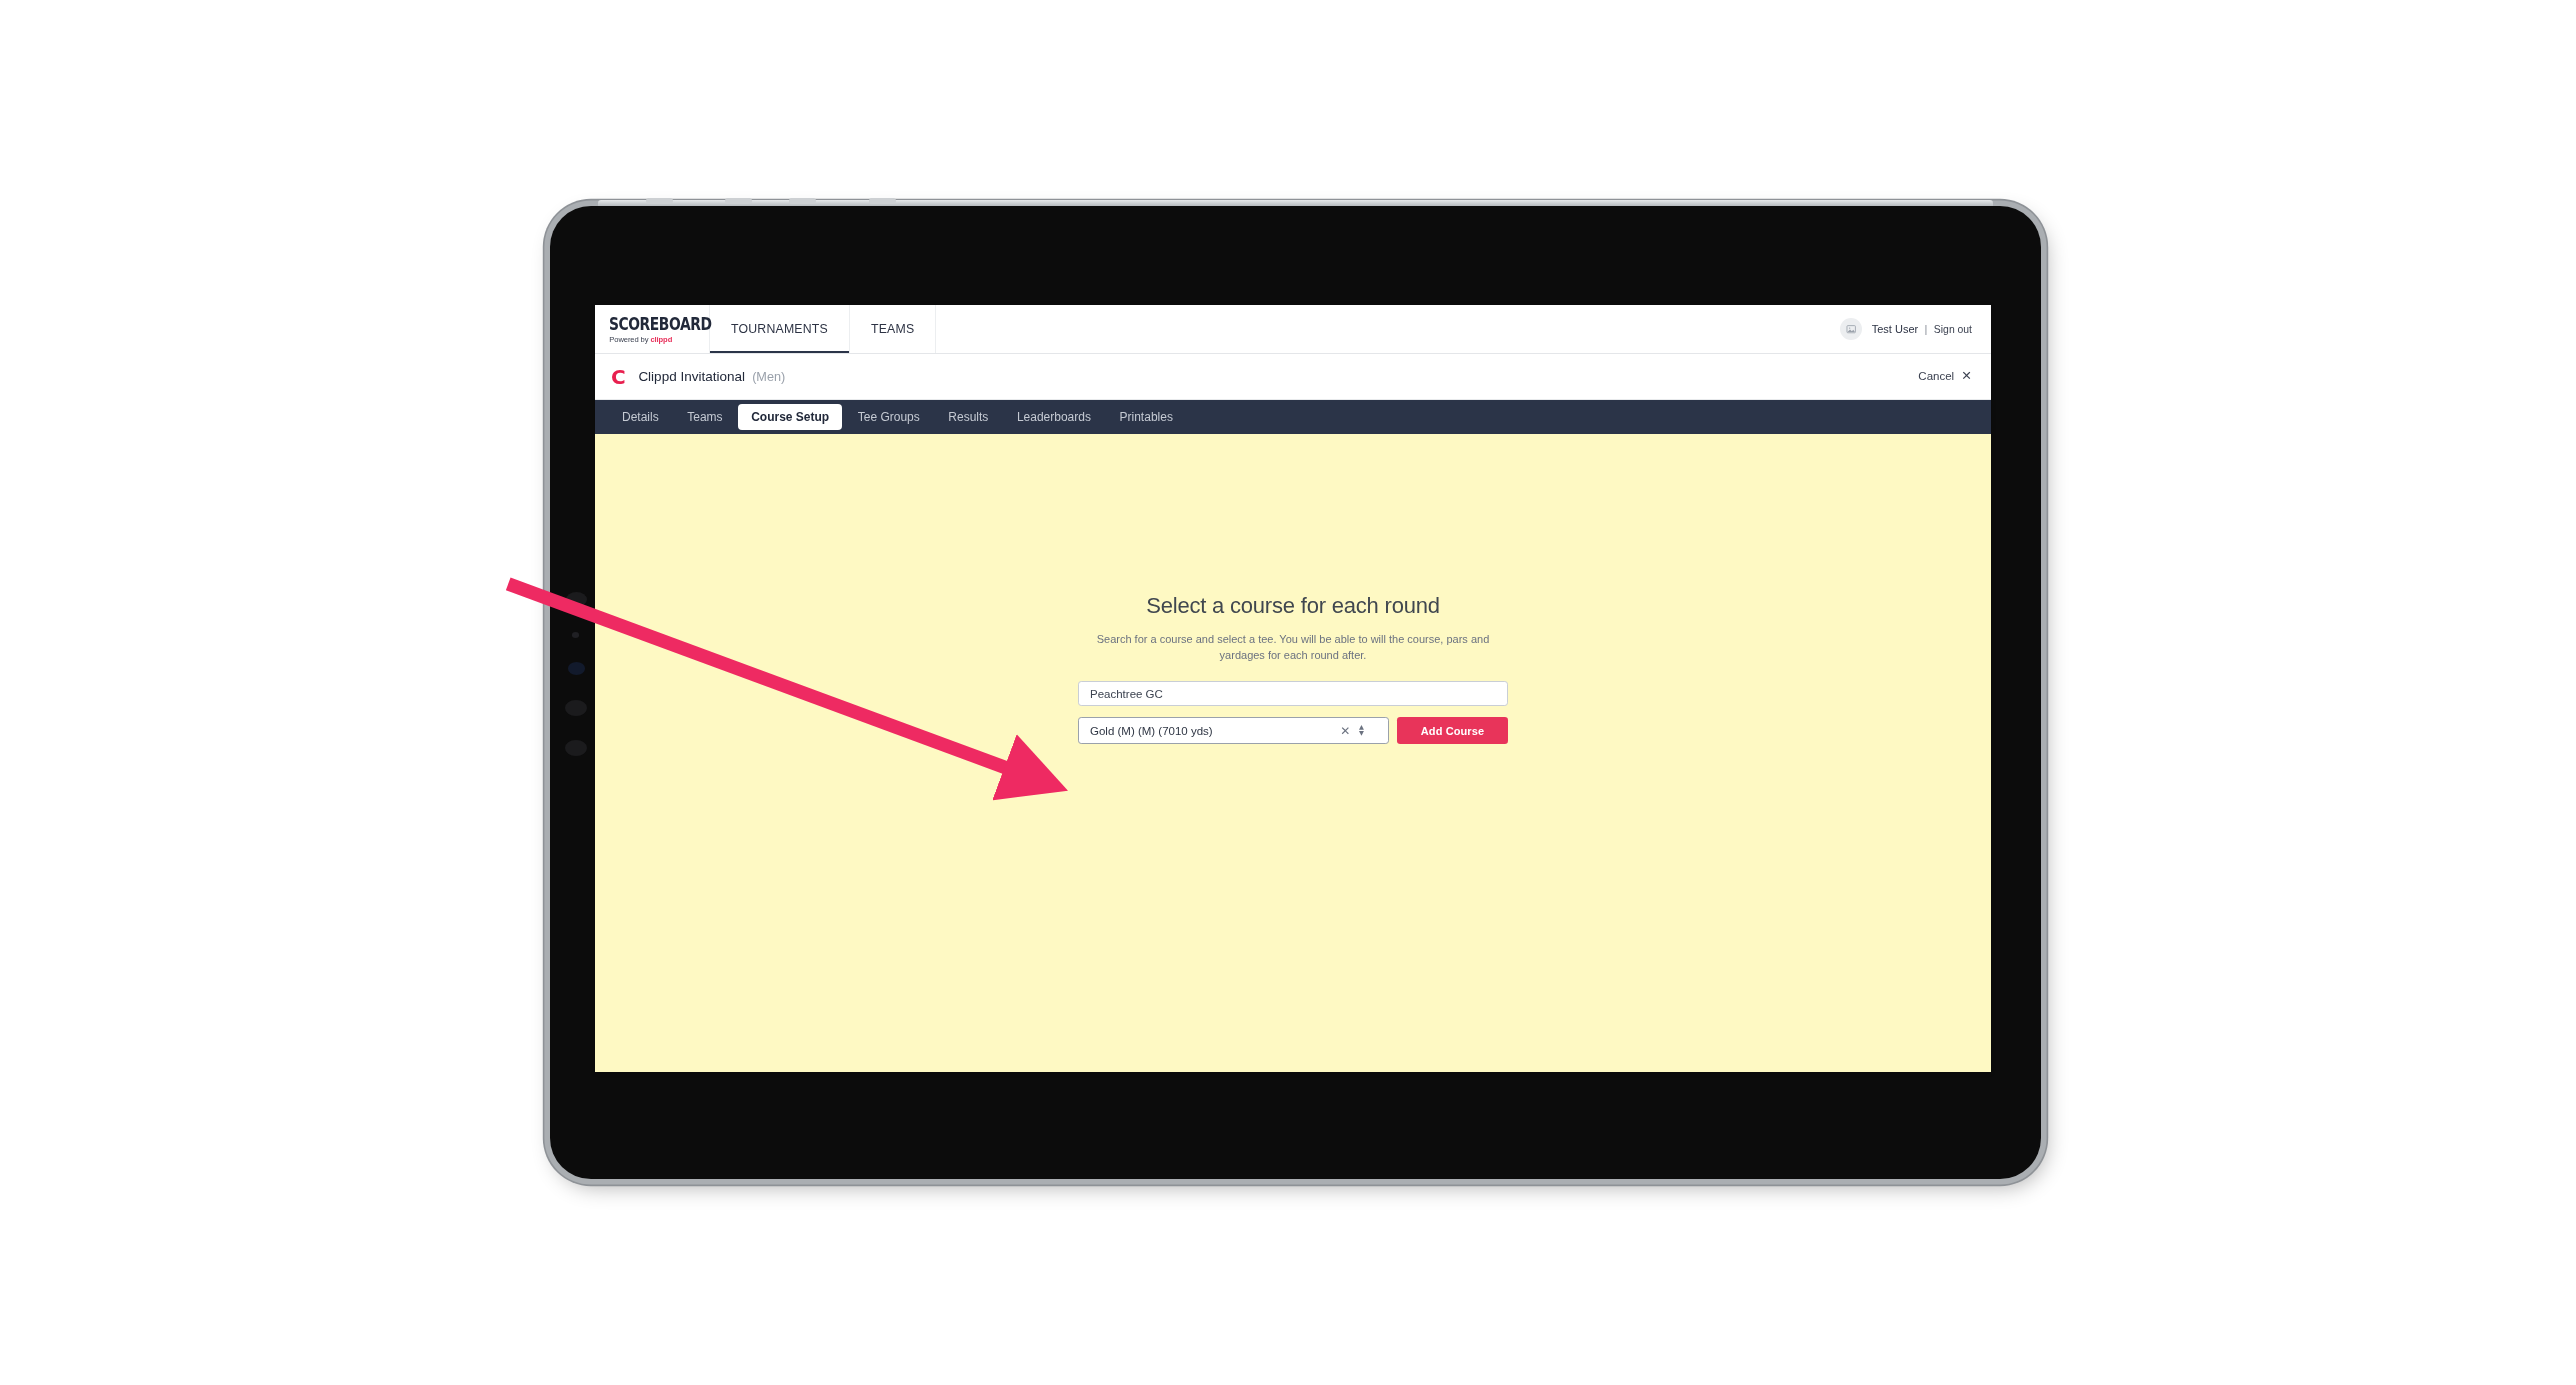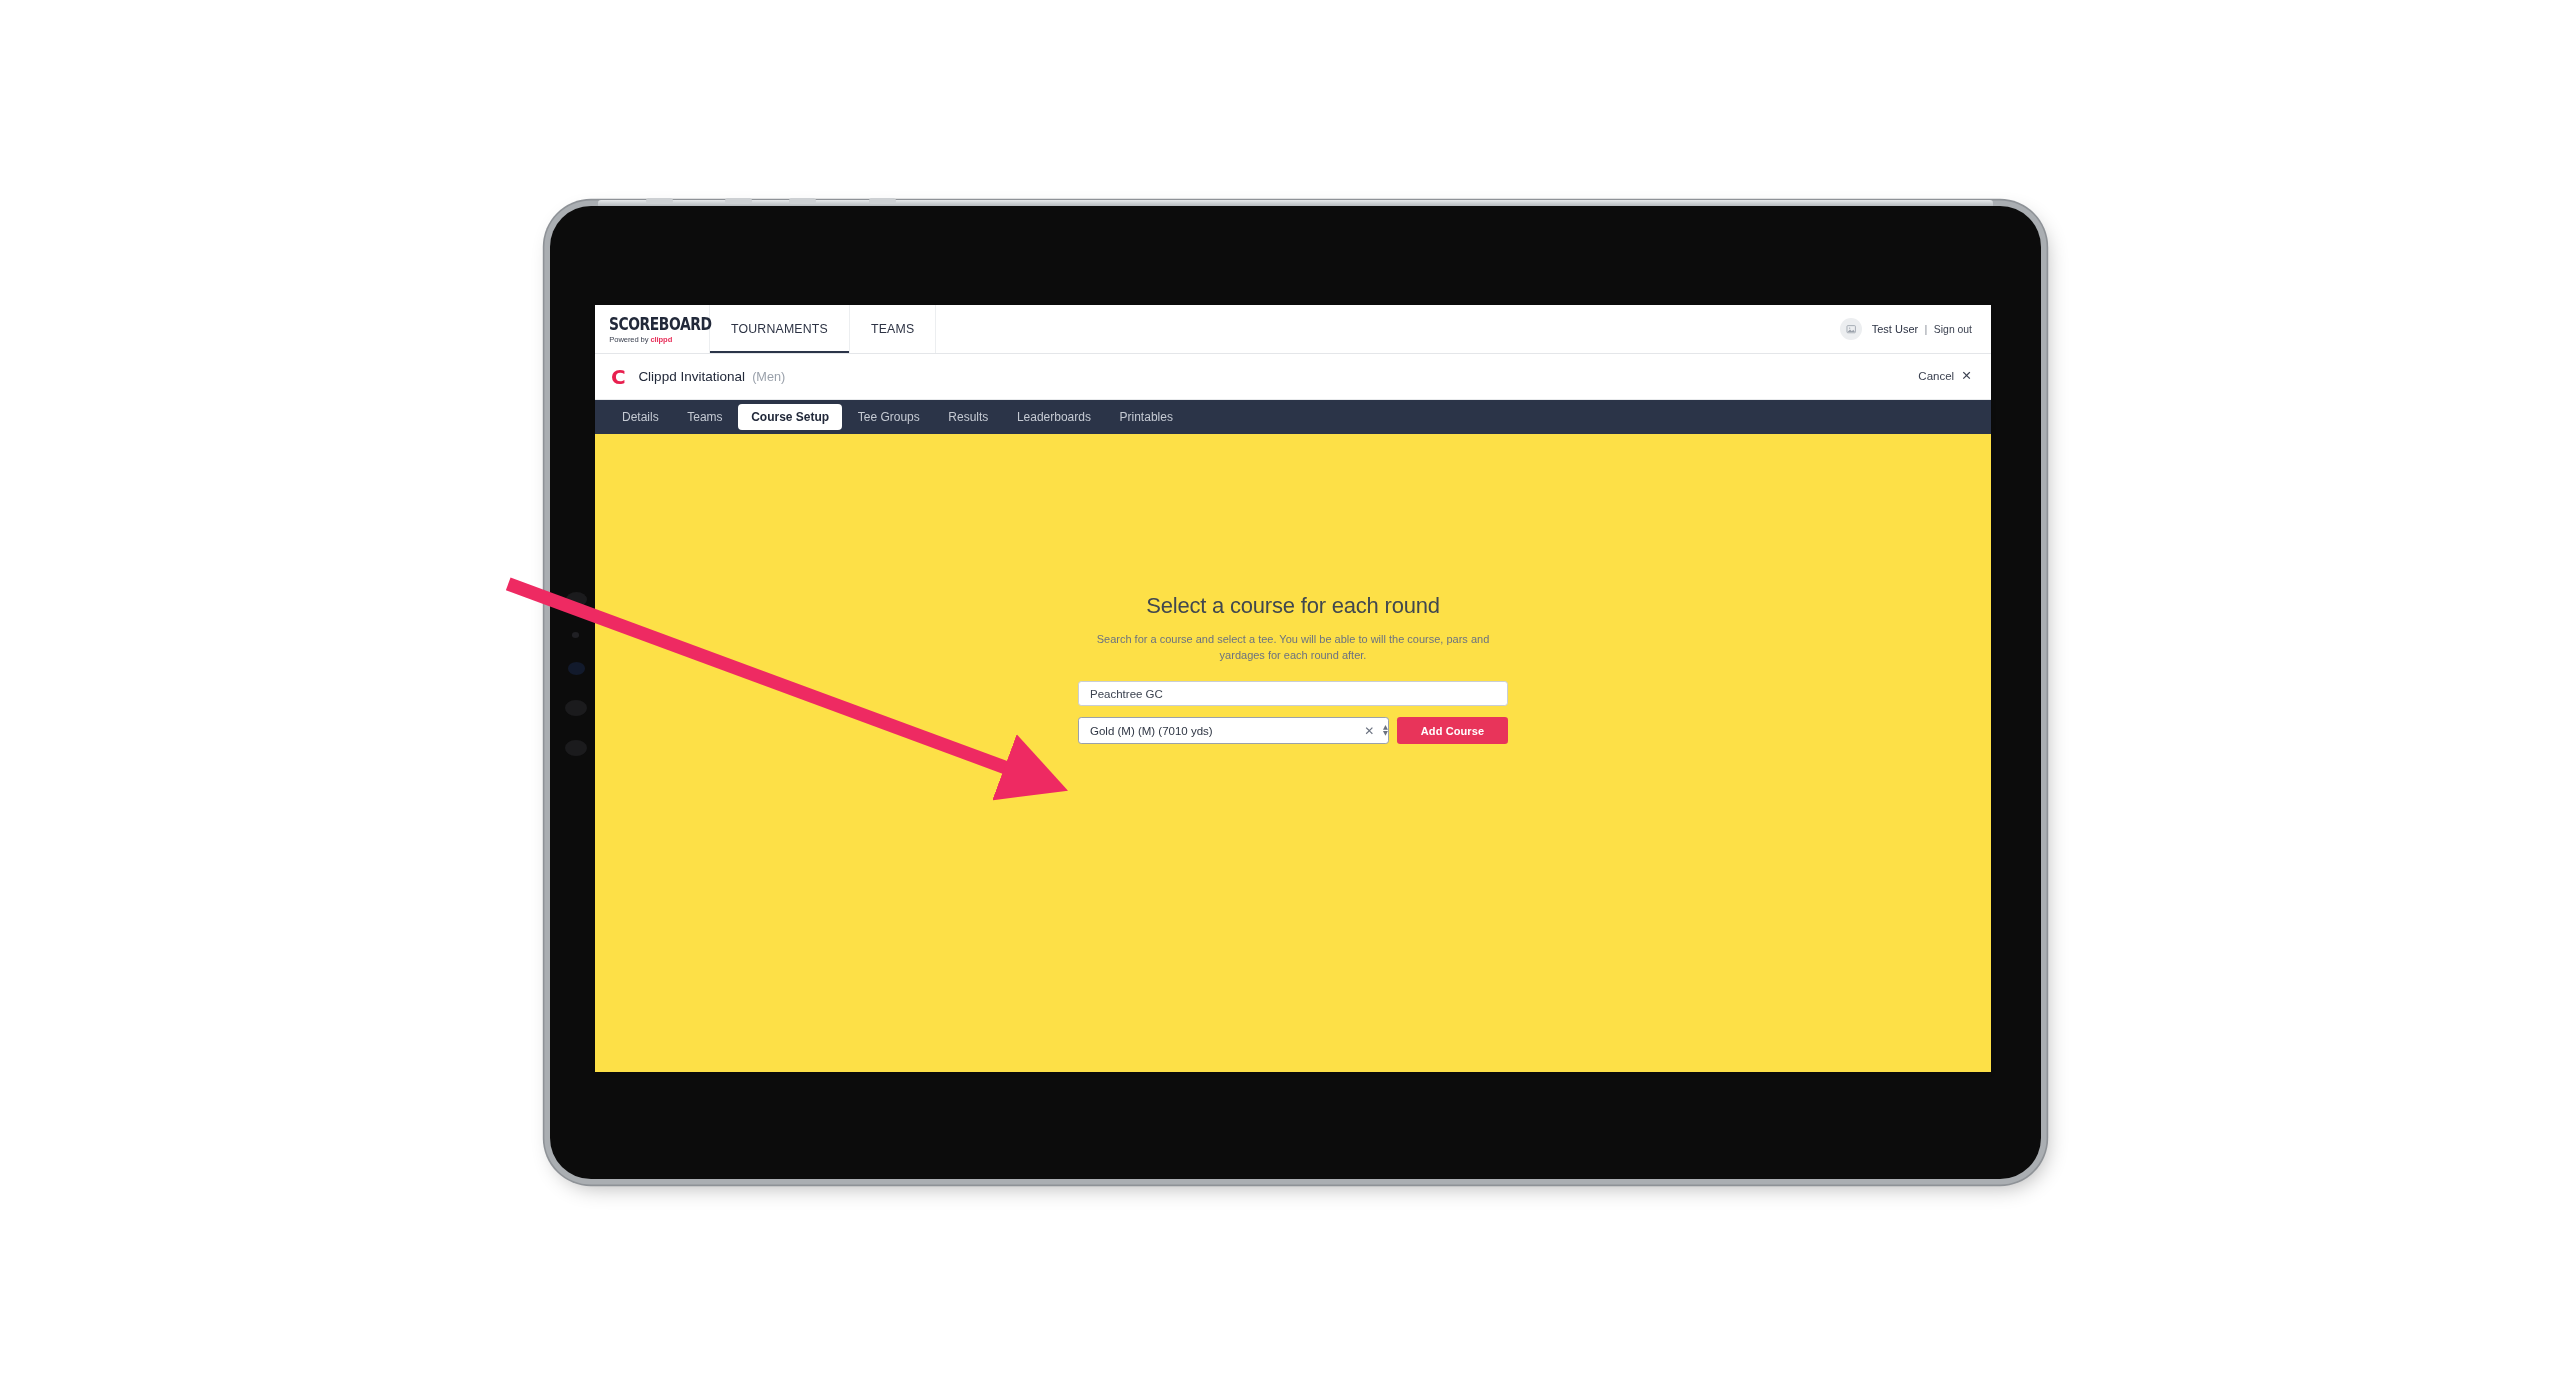--- a/index.html
+++ b/index.html
@@ -217,21 +217,21 @@
   }
   .tab.active {
     background: #ffffff;
     color: #22293a;
     font-weight: bold;
   }
 
   
   .content {
     height: calc(100% - 49px - 46px - 34px);
-    background: #fde047;
+    background: #fef9c3;
     display: flex;
     flex-direction: column;
     align-items: center;
   }
   .panel {
     width: 446px;
     margin-top: 159px;
     display: flex;
     flex-direction: column;
     align-items: center;
@@ -272,21 +272,21 @@
     width: 430px;
   }
   .tee-select {
     flex: 0 0 311px;
     height: 27px;
     border: 0.8px solid #9aa1ab;
     border-radius: 3.2px;
     background: #ffffff;
     display: flex;
     align-items: center;
-    padding: 0 0 0 11px;
+    padding: 0 24px 0 11px;
     cursor: pointer;
   }
   .tee-value { font-size: 11.5px; color: #2f3644; flex: 1; }
   .tee-clear {
     font-size: 12px; color: #6b7280; padding: 0 6.4px; cursor: pointer;
     font-family: "DejaVu Sans", sans-serif; line-height: 1;
   }
   .tee-stepper {
     display: flex; flex-direction: column;
     align-items: center; justify-content: center;

